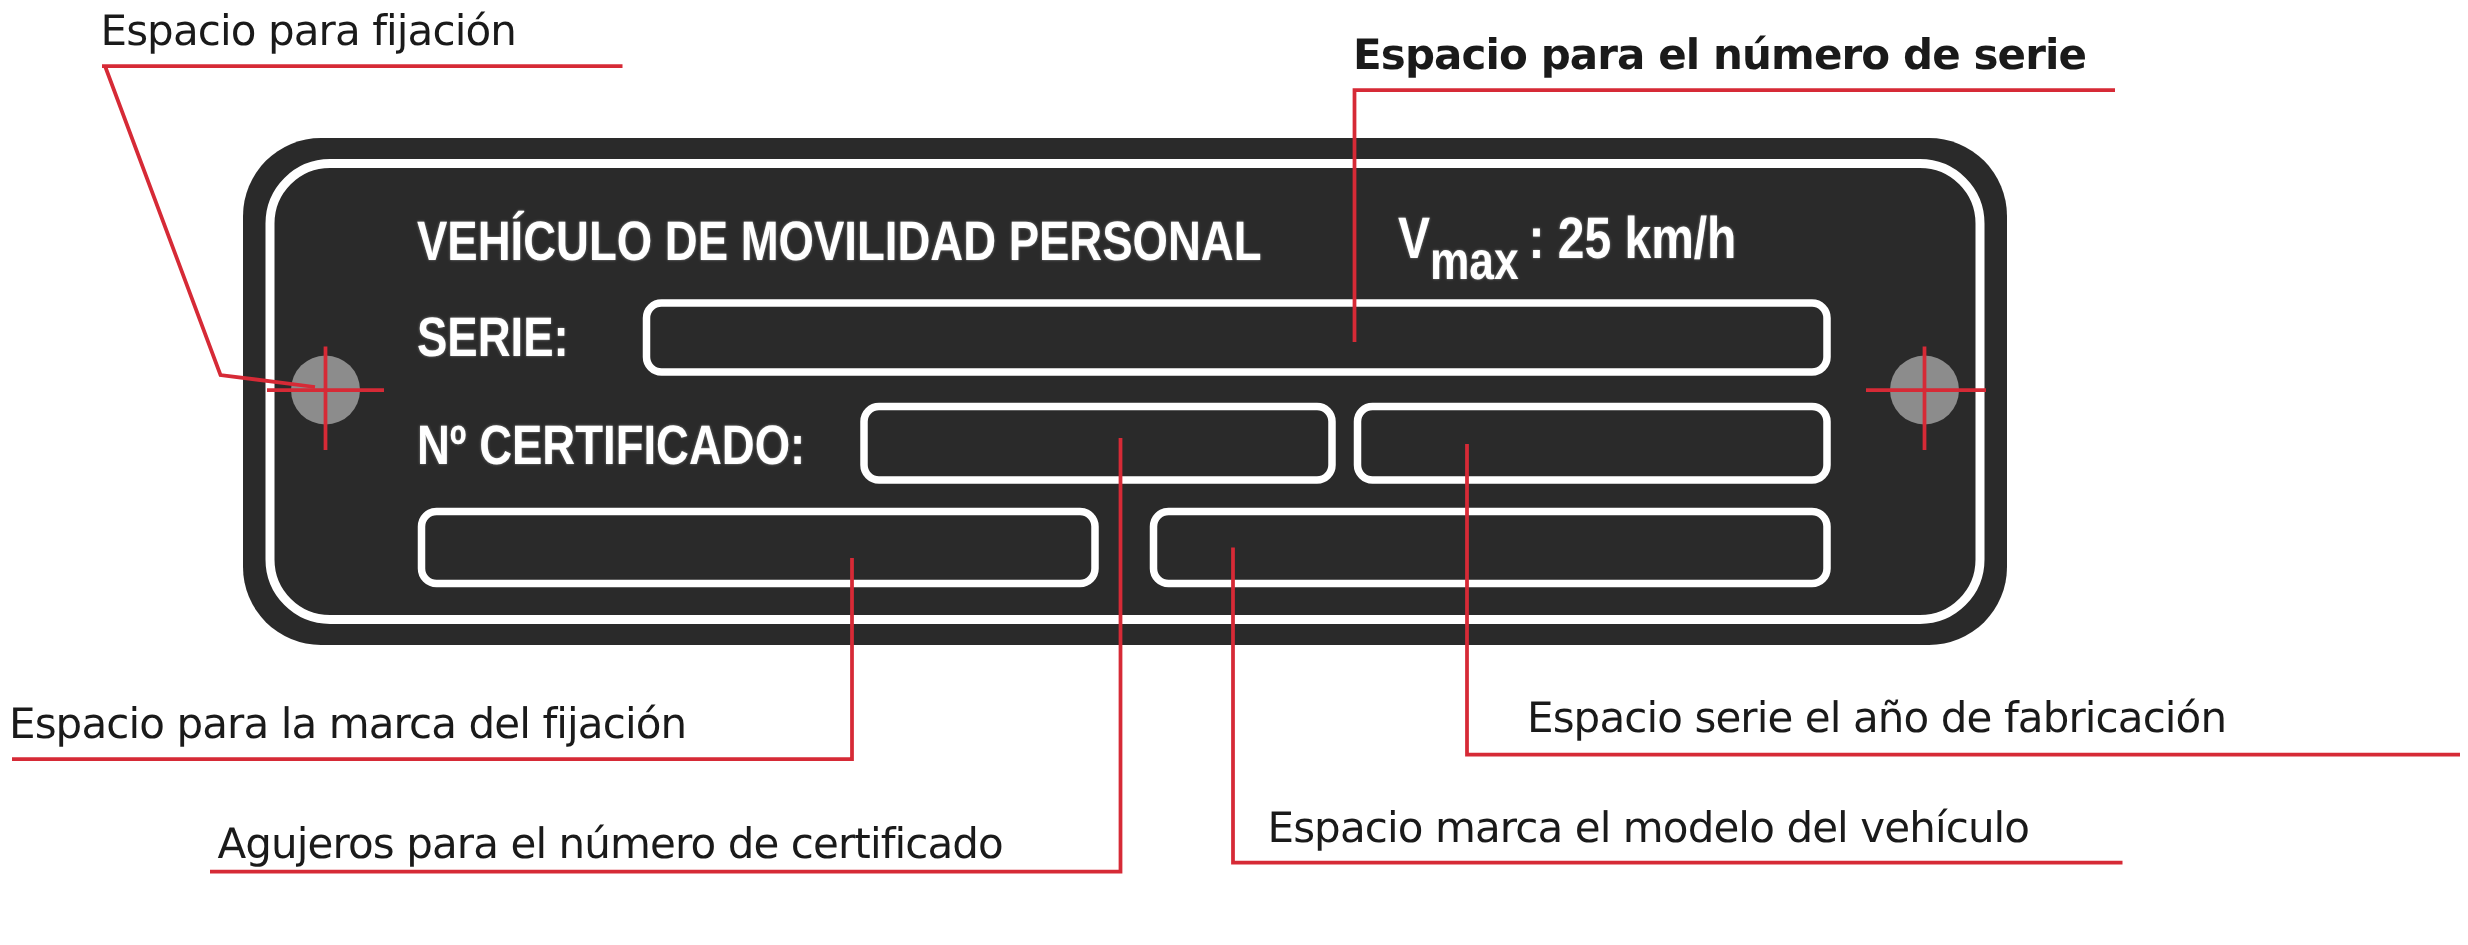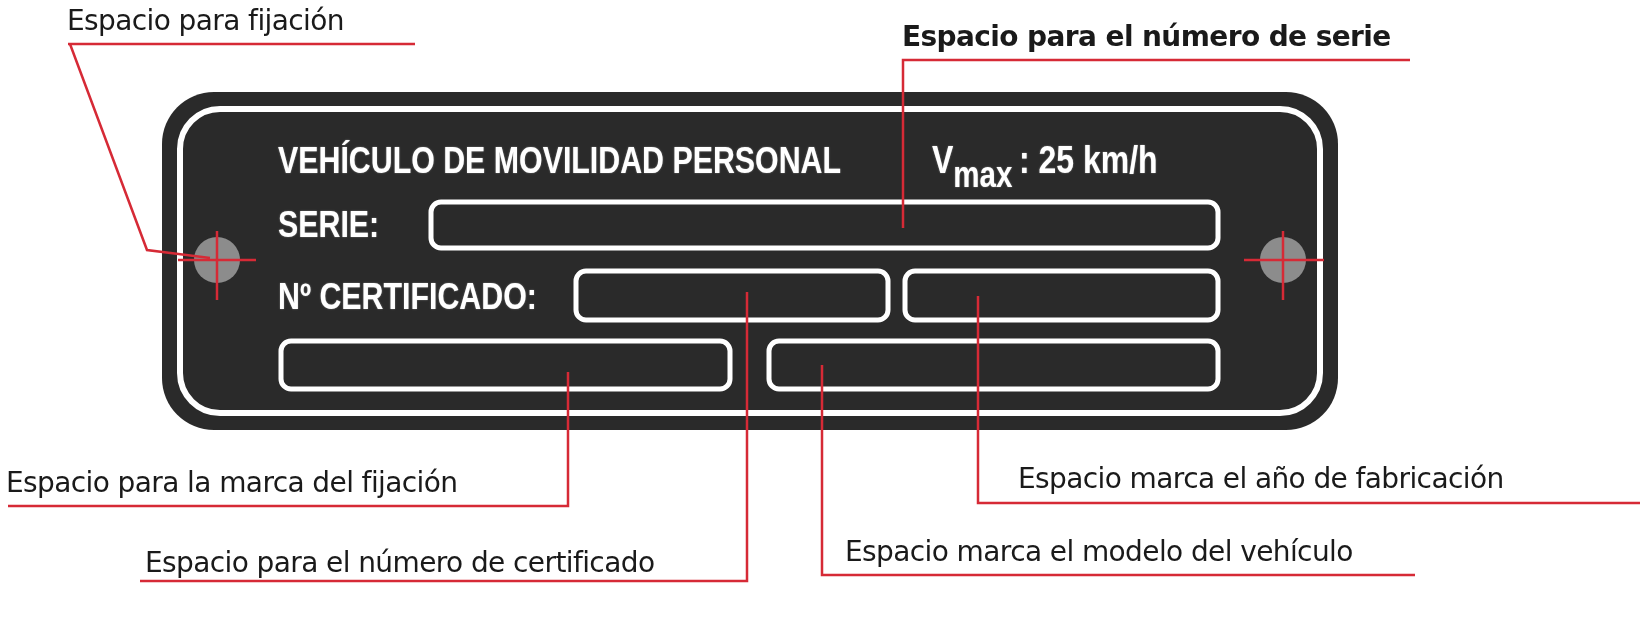--- a/index.html
+++ b/index.html
@@ -65,15 +65,15 @@
   <span>V</span><span style="font-size:36px; position:relative; top:14px;">max</span><span style="margin-left:8px;">: 25 km/h</span>
 </div>
 
 <div class="plate-text" style="left:278px; top:204px; font-size:37px;">SERIE:</div>
 
 <div class="plate-text" style="left:278px; top:276px; font-size:37px;">Nº CERTIFICADO:</div>
 
 <div class="label" style="left:67px; top:4px;">Espacio para fijación</div>
 <div class="label" style="left:902px; top:20px;font-weight:bold;">Espacio para el número de serie</div>
 <div class="label" style="left:6px; top:466px;">Espacio para la marca del fijación</div>
-<div class="label" style="left:1018px; top:462px;">Espacio marca el año de fabricación</div>
-<div class="label" style="left:145px; top:546px;">Espacio para el número de certificado</div>
+<div class="label" style="left:1018px; top:462px;">Espacio serie el año de fabricación</div>
+<div class="label" style="left:145px; top:546px;">Agujeros para el número de certificado</div>
 <div class="label" style="left:845px; top:535px;">Espacio marca el modelo del vehículo</div>
 
 </body></html>

